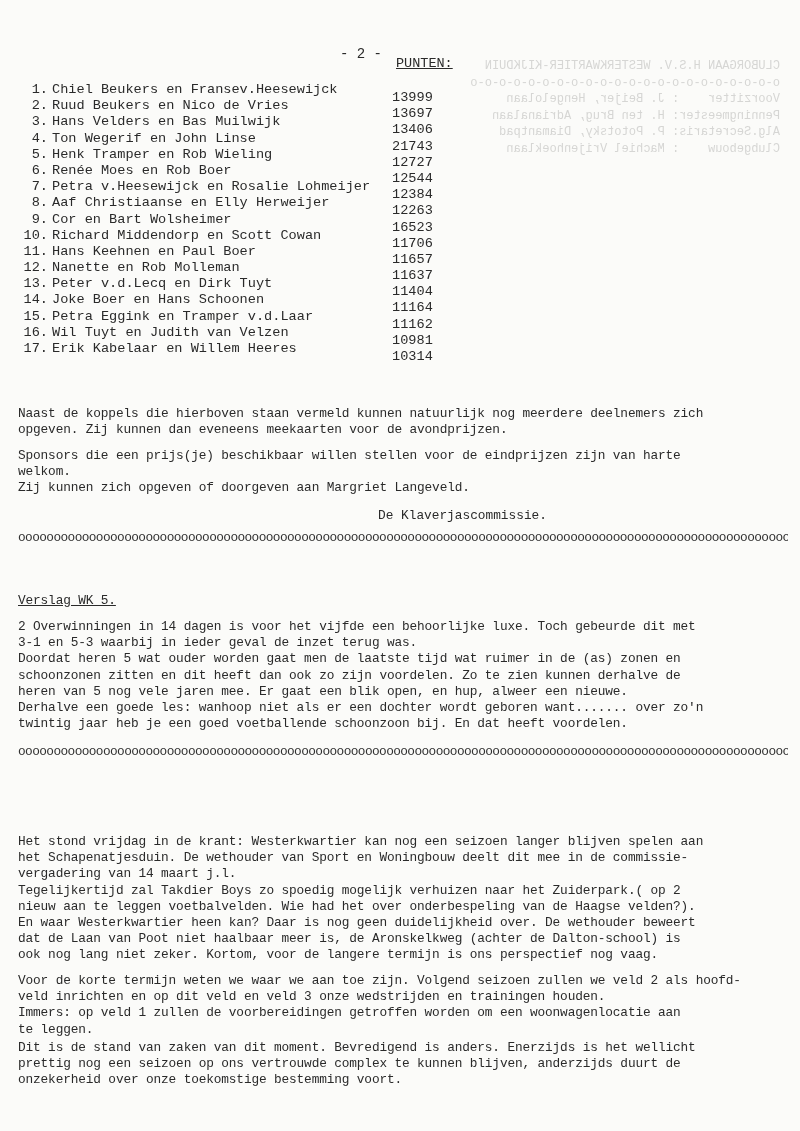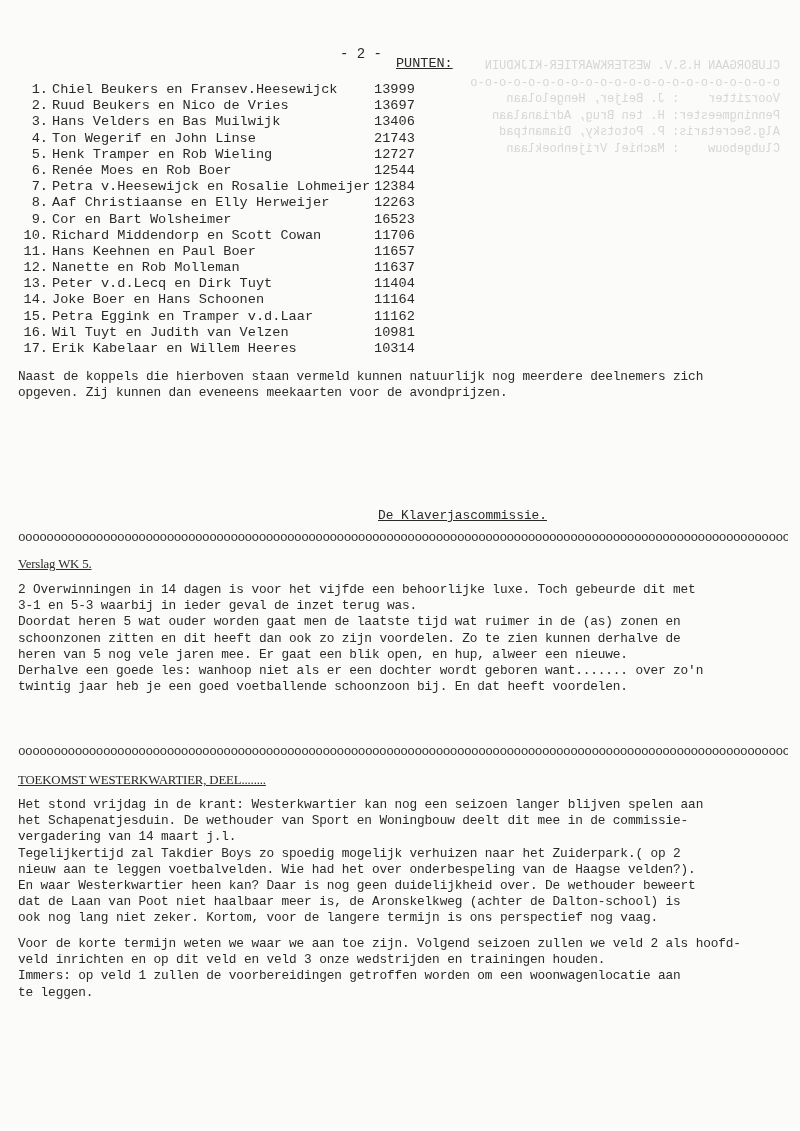--- a/index.html
+++ b/index.html
@@ -20,25 +20,25 @@
       pointer-events: none;
     }
 
     .pagenum { position: absolute; left: 340px; top: 46px; font-size: 14px; }
     .punten-header { position: absolute; left: 396px; top: 56px; font-size: 13.5px; text-decoration: underline; }
 
     .ranking { position: absolute; left: 18px; top: 82px; font-family: "Liberation Mono", monospace; font-size: 13.6px; }
     .rank-row { height: 16.2px; line-height: 16.2px; position: relative; white-space: pre; }
     .rank-num { display: inline-block; width: 30px; text-align: right; }
     .rank-names { position: absolute; left: 34px; }
-    .rank-points { position: absolute; left: 356px; }
+    .rank-points { position: absolute; left: 374px; margin-top: 8px; }
 
-    .body-text { position: absolute; left: 18px; width: 770px; font-size: 12.8px; line-height: 16.2px; white-space: pre; letter-spacing: -0.15px; }
-    .heading { text-decoration: underline; font-family: Liberation Serif, serif; }
-    .signature { position: absolute; left: 378px; top: 508px; font-size: 12.8px; text-decoration: underline; }
+    .body-text { position: absolute; left: 18px; width: 770px; font-size: 12.8px; line-height: 16.2px; white-space: pre; letter-spacing: -0.15px; margin-top: 37px; }
+    .heading { text-decoration: underline; }
+    .signature { position: absolute; left: 378px; top: 508px; font-size: 12.8px; }
     .divider { position: absolute; left: 18px; width: 770px; overflow: hidden; font-size: 12.8px; white-space: nowrap; letter-spacing: -0.6px; color: #333; }
   </style>
 </head>
 <body>
 
 <div class="page">
 
   <div class="bleed">CLUBORGAAN H.S.V. WESTERKWARTIER-KIJKDUIN
 o-o-o-o-o-o-o-o-o-o-o-o-o-o-o-o-o-o-o-o-o-o
 Voorzitter    : J. Beijer, Hengelolaan
@@ -64,41 +64,46 @@
       <div class="rank-row"><span class="rank-num">12.</span><span class="rank-names">Nanette en Rob Molleman</span><span class="rank-points">11637</span></div>
       <div class="rank-row"><span class="rank-num">13.</span><span class="rank-names">Peter v.d.Lecq en Dirk Tuyt</span><span class="rank-points">11404</span></div>
       <div class="rank-row"><span class="rank-num">14.</span><span class="rank-names">Joke Boer en Hans Schoonen</span><span class="rank-points">11164</span></div>
       <div class="rank-row"><span class="rank-num">15.</span><span class="rank-names">Petra Eggink en Tramper v.d.Laar</span><span class="rank-points">11162</span></div>
       <div class="rank-row"><span class="rank-num">16.</span><span class="rank-names">Wil Tuyt en Judith van Velzen</span><span class="rank-points">10981</span></div>
       <div class="rank-row"><span class="rank-num">17.</span><span class="rank-names">Erik Kabelaar en Willem Heeres</span><span class="rank-points">10314</span></div>
     </div>
 
   <div class="body-text" style="top:369px">Naast de koppels die hierboven staan vermeld kunnen natuurlijk nog meerdere deelnemers zich
 opgeven. Zij kunnen dan eveneens meekaarten voor de avondprijzen.</div>
+  <div class="body-text" style="top:411px">Sponsors die een prijs(je) beschikbaar willen stellen voor de eindprijzen zijn van harte
+welkom.
+Zij kunnen zich opgeven of doorgeven aan Margriet Langeveld.</div>
   <div class="signature">De Klaverjascommissie.</div>
 
   <div class="divider" style="top:530px">oooooooooooooooooooooooooooooooooooooooooooooooooooooooooooooooooooooooooooooooooooooooooooooooooooooooooooooooo</div>
 
   <div class="body-text heading" style="top:556px; width:auto">Verslag WK 5.</div>
   <div class="body-text" style="top:582px">2 Overwinningen in 14 dagen is voor het vijfde een behoorlijke luxe. Toch gebeurde dit met
 3-1 en 5-3 waarbij in ieder geval de inzet terug was.
 Doordat heren 5 wat ouder worden gaat men de laatste tijd wat ruimer in de (as) zonen en
 schoonzonen zitten en dit heeft dan ook zo zijn voordelen. Zo te zien kunnen derhalve de
 heren van 5 nog vele jaren mee. Er gaat een blik open, en hup, alweer een nieuwe.
 Derhalve een goede les: wanhoop niet als er een dochter wordt geboren want....... over zo'n
 twintig jaar heb je een goed voetballende schoonzoon bij. En dat heeft voordelen.</div>
 
   <div class="divider" style="top:744px">oooooooooooooooooooooooooooooooooooooooooooooooooooooooooooooooooooooooooooooooooooooooooooooooooooooooooooooooo</div>
 
-  <div class="body-text heading" style="top:772px; width:auto">TOEKOMST WESTERKWARTIER, DEEL........</div>
   <div class="body-text" style="top:797px">Het stond vrijdag in de krant: Westerkwartier kan nog een seizoen langer blijven spelen aan
 het Schapenatjesduin. De wethouder van Sport en Woningbouw deelt dit mee in de commissie-
 vergadering van 14 maart j.l.
 Tegelijkertijd zal Takdier Boys zo spoedig mogelijk verhuizen naar het Zuiderpark.( op 2
 nieuw aan te leggen voetbalvelden. Wie had het over onderbespeling van de Haagse velden?).
 En waar Westerkwartier heen kan? Daar is nog geen duidelijkheid over. De wethouder beweert
 dat de Laan van Poot niet haalbaar meer is, de Aronskelkweg (achter de Dalton-school) is
 ook nog lang niet zeker. Kortom, voor de langere termijn is ons perspectief nog vaag.</div>
   <div class="body-text" style="top:936px">Voor de korte termijn weten we waar we aan toe zijn. Volgend seizoen zullen we veld 2 als hoofd-
 veld inrichten en op dit veld en veld 3 onze wedstrijden en trainingen houden.
 Immers: op veld 1 zullen de voorbereidingen getroffen worden om een woonwagenlocatie aan
 te leggen.</div>
+  <div class="body-text" style="top:1003px">Dit is de stand van zaken van dit moment. Bevredigend is anders. Enerzijds is het wellicht
+prettig nog een seizoen op ons vertrouwde complex te kunnen blijven, anderzijds duurt de
+onzekerheid over onze toekomstige bestemming voort.</div>
 </div>
 
 </body></html>

